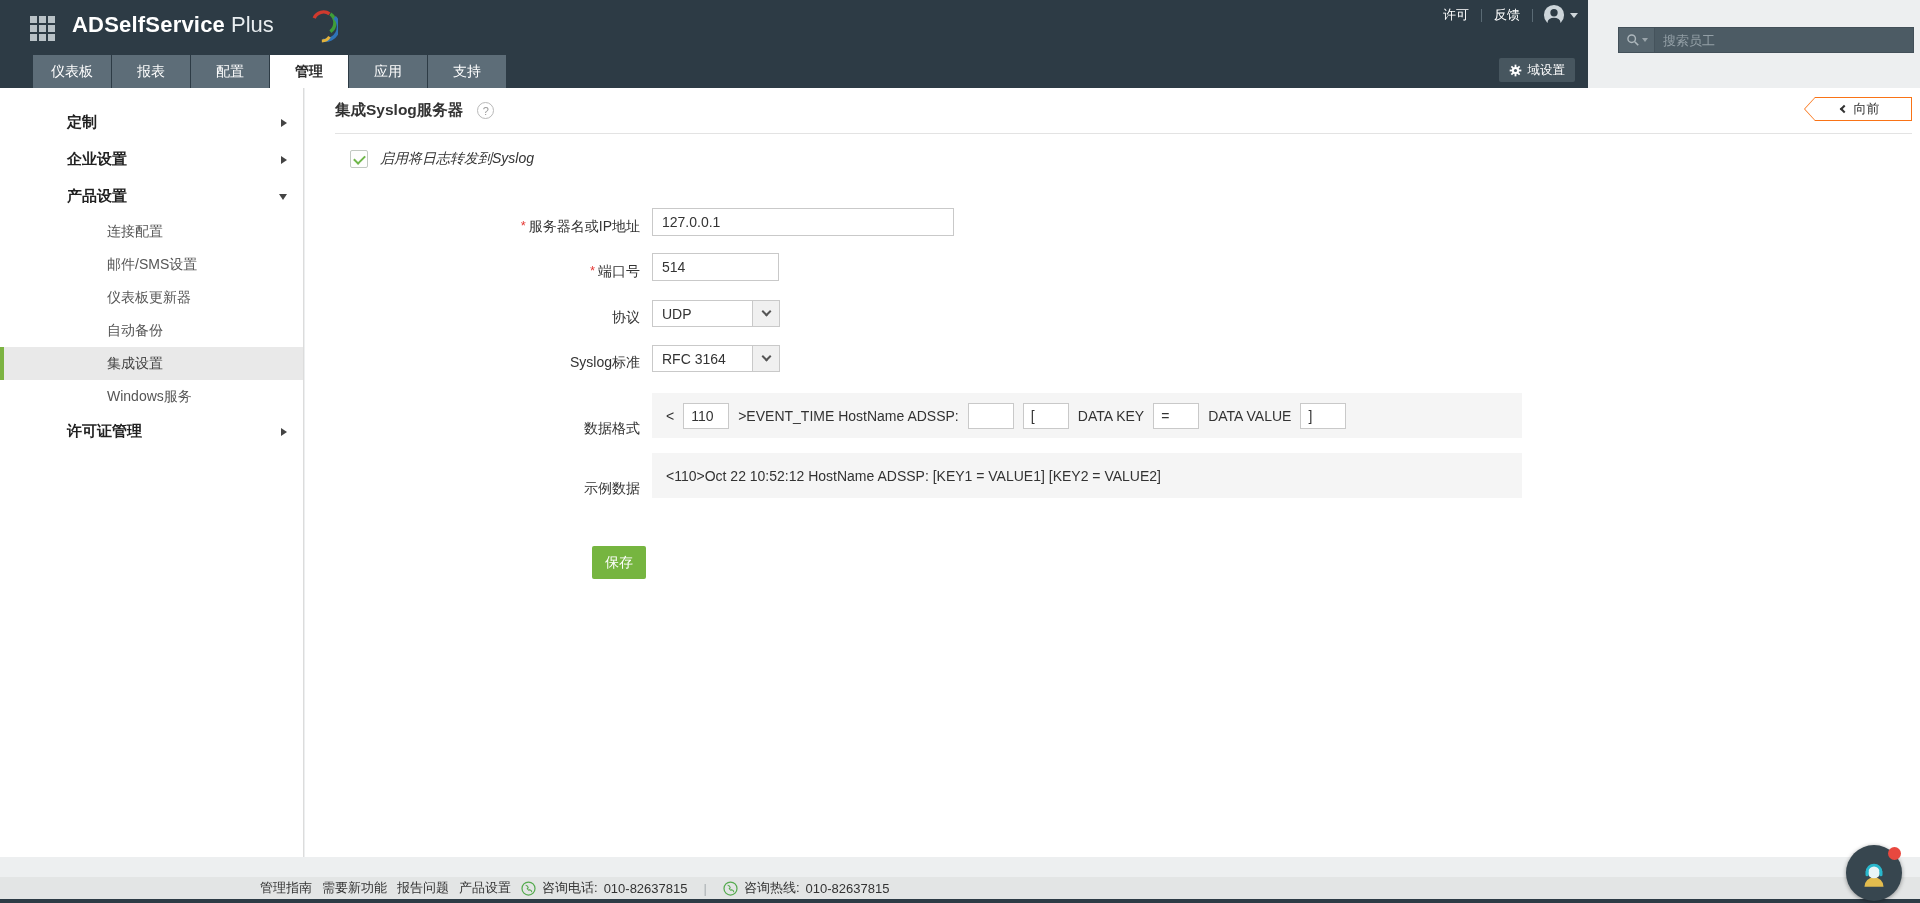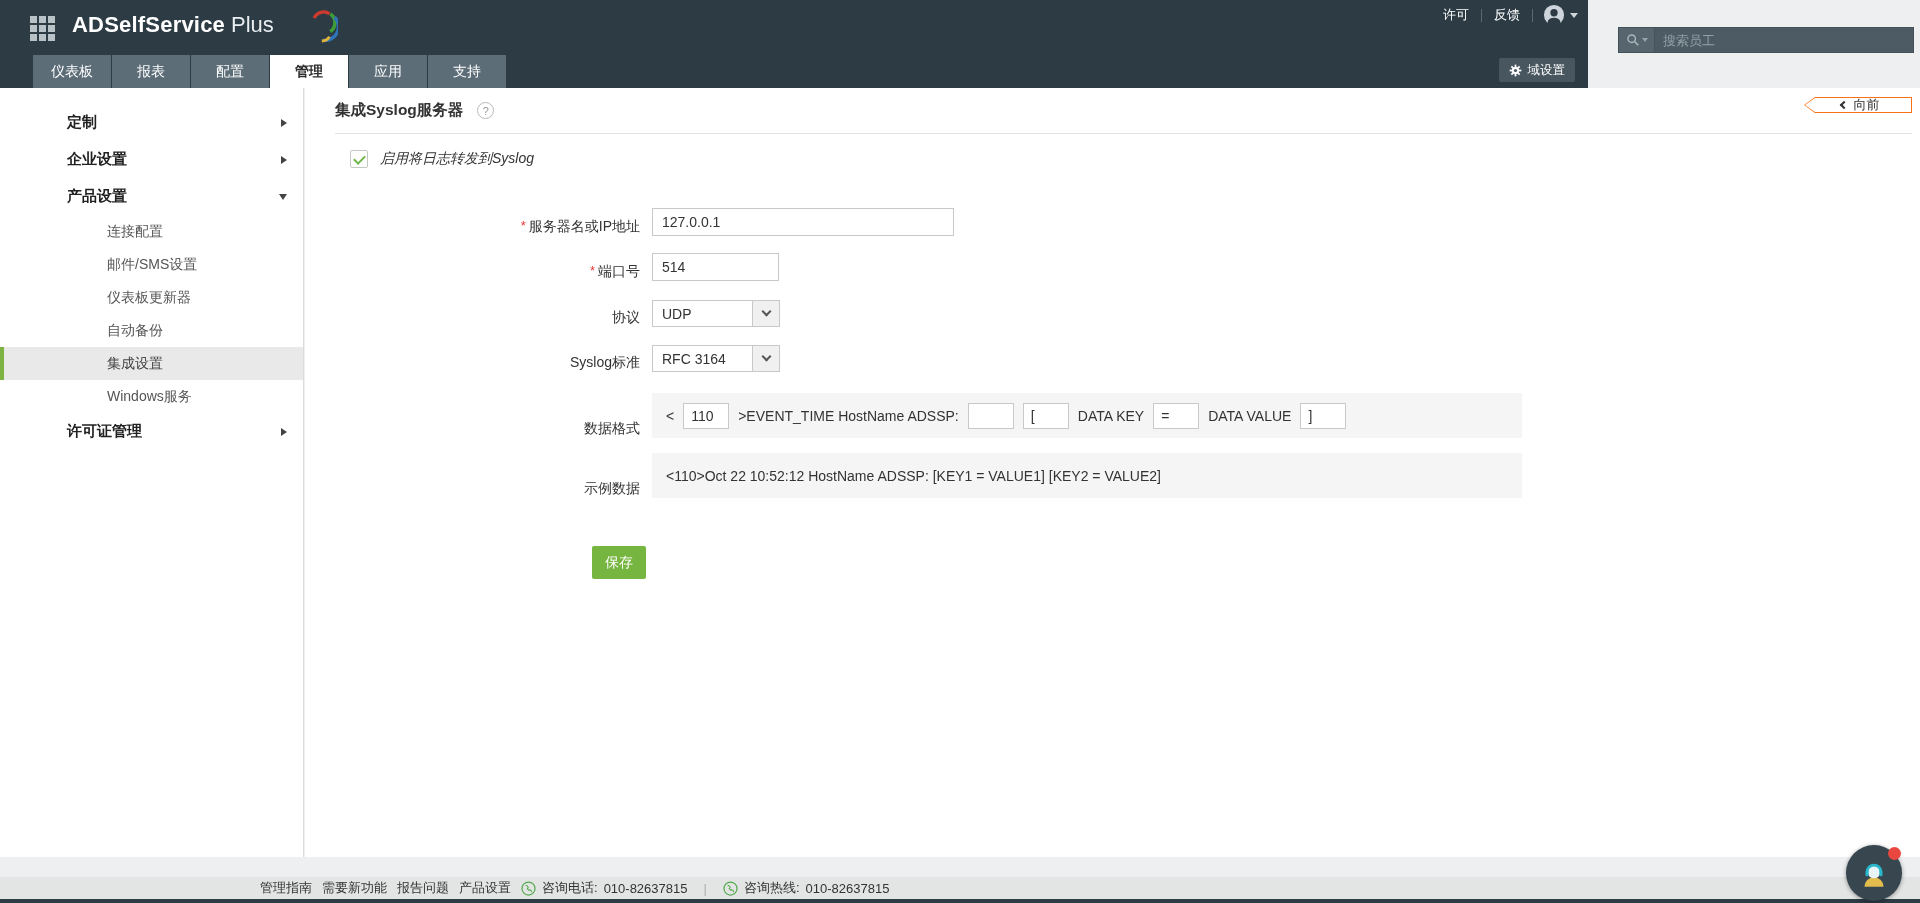--- a/index.html
+++ b/index.html
@@ -40,21 +40,21 @@
   .arr-r{width:0;height:0;border-left:6px solid #444;border-top:4px solid transparent;border-bottom:4px solid transparent;}
   .arr-d{width:0;height:0;border-top:6px solid #444;border-left:4px solid transparent;border-right:4px solid transparent;}
 
   
   .content{position:absolute;left:305px;top:88px;width:1615px;height:769px;background:#fff;}
   .page-title-row{position:absolute;left:30px;top:12px;display:flex;align-items:center;gap:14px;}
   .page-title{font-size:15.5px;font-weight:bold;color:#333;}
   .help-icon{width:17px;height:17px;border:1px solid #b9b9b9;border-radius:50%;color:#999;font-size:11px;
     display:flex;align-items:center;justify-content:center;cursor:pointer;}
   .title-divider{position:absolute;left:30px;right:8px;top:45px;height:1px;background:#e3e3e3;}
-  .back-btn{position:absolute;right:8px;top:9px;width:108px;height:16px;cursor:pointer;
+  .back-btn{position:absolute;right:8px;top:9px;width:108px;height:24px;cursor:pointer;
     clip-path:polygon(11px 0,100% 0,100% 100%,11px 100%,0 50%);background:#f97316;}
   .back-btn .inner{position:absolute;inset:1px;clip-path:polygon(10px 0,100% 0,100% 100%,10px 100%,0 50%);
     background:#fff;display:flex;align-items:center;justify-content:center;gap:7px;font-size:13px;color:#333;}
   .chev-l{width:6px;height:6px;border-left:2px solid #333;border-bottom:2px solid #333;transform:rotate(45deg);margin-left:4px;}
 
   .chk-row{position:absolute;left:45px;top:62px;display:flex;align-items:center;gap:12px;font-style:italic;}
   .checkbox{position:relative;width:18px;height:18px;background:#fefefe;border:1px solid #c2c9c2;border-radius:2px;cursor:pointer;}
   .checkbox:after{content:"";position:absolute;left:3px;top:4px;width:9px;height:5px;
     border-left:2px solid #6fb74a;border-bottom:2px solid #6fb74a;transform:rotate(-45deg);}
   .chk-label{font-size:14px;color:#333;}

